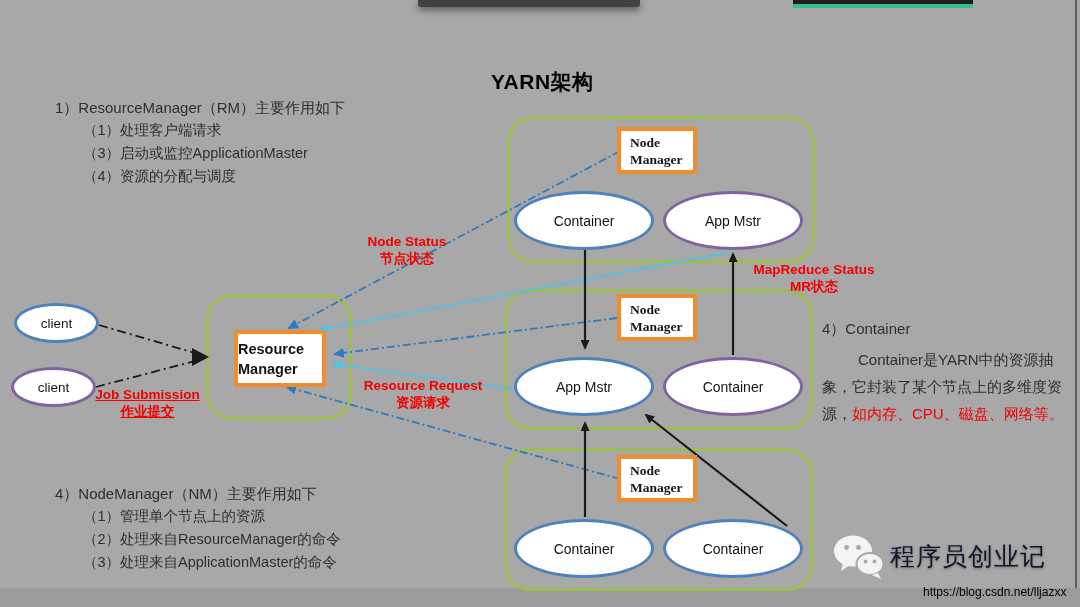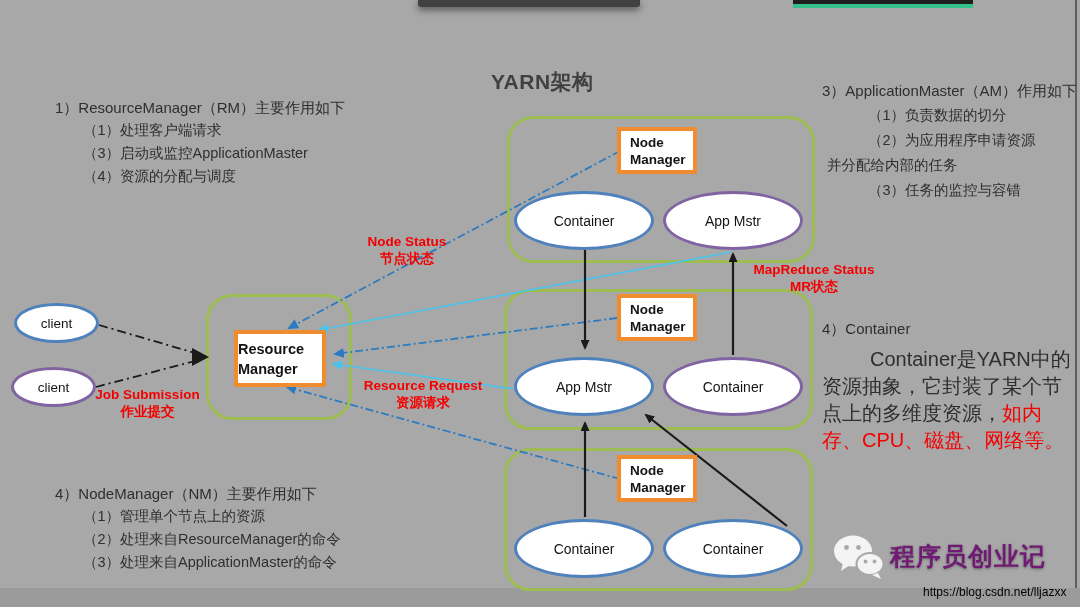--- a/index.html
+++ b/index.html
@@ -5,51 +5,51 @@
   html,body{margin:0;padding:0;background:#000;}
   .canvas{position:relative;width:1080px;height:607px;background:#a8a8a8;overflow:hidden;
           font-family:"Liberation Sans","DejaVu Sans",sans-serif;}
   .abs{position:absolute;}
   
   .bar-dark{position:absolute;background:#414141;border-radius:0 0 3px 3px;box-shadow:0 3px 7px rgba(0,0,0,.5);}
   .bar-green{position:absolute;background:#1e1e1e;border-bottom:4px solid #33c08c;}
   .right-edge-line{position:absolute;background:#5f5f5f;}
   .bottom-strip{position:absolute;background:#9b9b9b;}
   
-  .title{position:absolute;color:#404040;font-size:21px;font-weight:bold;letter-spacing:.5px;}
+  .title{position:absolute;color:#000000;font-size:21px;font-weight:bold;letter-spacing:.5px;}
   
   .note{position:absolute;color:#2f2f2f;}
   .note .h{font-size:15px;white-space:nowrap;}
   .note .item{font-size:14.5px;white-space:nowrap;}
   .note-rm .h,.note-rm .item,.note-nm .h,.note-nm .item{line-height:23px;}
   .note-rm .item,.note-nm .item{margin-left:28px;}
   .note-am .h,.note-am .item{line-height:25px;}
   .note-am .ind{margin-left:46px;}
   .note-am .noind{margin-left:5px;}
   .note-ct .h{font-size:15px;line-height:22px;}
-  .note-ct p{margin:6px 0 0 0;font-size:20px;line-height:27px;text-indent:2.4em;width:252px;}
+  .note-ct p{margin:6px 0 0 0;font-size:15px;line-height:27px;text-indent:2.4em;width:252px;}
   .red-inline{color:#f40000;}
   
   .group{position:absolute;border:3px solid #9dbd52;border-radius:26px;background:transparent;}
   
   .obox{position:absolute;background:#fff;border:4px solid #ee8c2f;color:#141414;font-weight:bold;
         box-sizing:border-box;}
-  .nmbox{font-size:13.5px;line-height:1.25;padding:4px 2px 0 9px;}
+  .nmbox{font-size:13.5px;line-height:1.25;padding:4px 2px 0 9px;font-family:Liberation Serif, serif;}
   .rmbox{font-size:14.5px;line-height:1.4;padding-top:5px;}
   
   .ellipse{position:absolute;background:#fff;border-radius:50%;display:flex;align-items:center;
            justify-content:center;font-size:14px;color:#141414;box-sizing:border-box;}
   .eb{border:3.5px solid #4f81bd;}
   .ep{border:3.5px solid #8064a2;}
   
   .elabel{position:absolute;color:#f40000;font-size:13.5px;font-weight:bold;text-align:center;line-height:17px;white-space:nowrap;}
   
   .lines{position:absolute;left:0;top:0;pointer-events:none;}
   
-  .wm-text{position:absolute;color:#701a75;font-size:25px;font-weight:bold;letter-spacing:1px;
+  .wm-text{position:absolute;color:#0f172a;font-size:25px;font-weight:normal;letter-spacing:1px;
            text-shadow:0 1px 3px rgba(0,0,0,.35);}
   .wm-url{position:absolute;color:#000000;font-size:12px;}
 </style>
 </head>
 <body>
 
 <div class="canvas">
 
   <div class="bar-dark" style="left:418px;top:0;width:222px;height:7px;"></div>
   <div class="bar-green" style="left:793px;top:0;width:180px;height:4px;"></div>
@@ -58,27 +58,20 @@
 
   <div class="title" style="left:491px;top:68px;">YARN架构</div>
 
   <div class="note note-rm" style="left:55px;top:96px;">
     <div class="h">1）ResourceManager（RM）主要作用如下</div>
     <div class="item">（1）处理客户端请求</div>
     <div class="item">（3）启动或监控ApplicationMaster</div>
     <div class="item">（4）资源的分配与调度</div>
   </div>
 
-  <div class="note note-am" style="left:822px;top:78px;">
-    <div class="h">3）ApplicationMaster（AM）作用如下</div>
-    <div class="item ind">（1）负责数据的切分</div>
-    <div class="item ind">（2）为应用程序申请资源</div>
-    <div class="item noind">并分配给内部的任务</div>
-    <div class="item ind">（3）任务的监控与容错</div>
-  </div>
 
   <div class="note note-ct" style="left:822px;top:318px;">
     <div class="h">4）Container</div>
     <p><span>Container是YARN中的资源抽象，它封装了某个节点上的多维度资源，</span><span class="red-inline">如内存、CPU、磁盘、网络等。</span></p>
   </div>
 
   <div class="note note-nm" style="left:55px;top:482px;">
     <div class="h">4）NodeManager（NM）主要作用如下</div>
     <div class="item">（1）管理单个节点上的资源</div>
     <div class="item">（2）处理来自ResourceManager的命令</div>
@@ -151,21 +144,21 @@
     <div>节点状态</div>
   </div>
   <div class="elabel" style="left:742px;top:261px;width:144px;">
     <div>MapReduce Status</div>
     <div>MR状态</div>
   </div>
   <div class="elabel" style="left:358px;top:377px;width:130px;">
     <div>Resource Request</div>
     <div>资源请求</div>
   </div>
-  <div class="elabel" style="left:90px;top:386px;width:115px;">
+  <div class="elabel" style="left:90px;top:386px;width:115px;text-decoration:underline;">
     <div>Job Submission</div>
     <div>作业提交</div>
   </div>
 
   <svg class="abs" style="left:833px;top:534px;" width="52" height="46" viewBox="0 0 52 46">
     <ellipse cx="20" cy="17" rx="19" ry="15.5" fill="#f4f4f4"></ellipse>
     <path d="M10 29 L8 37 L17 31 z" fill="#f4f4f4"></path>
     <circle cx="13.5" cy="13.5" r="2.4" fill="#a8a8a8"></circle>
     <circle cx="25.5" cy="13.5" r="2.4" fill="#a8a8a8"></circle>
     <ellipse cx="37" cy="30" rx="13.5" ry="11" fill="#f4f4f4" stroke="#a8a8a8" stroke-width="2"></ellipse>

